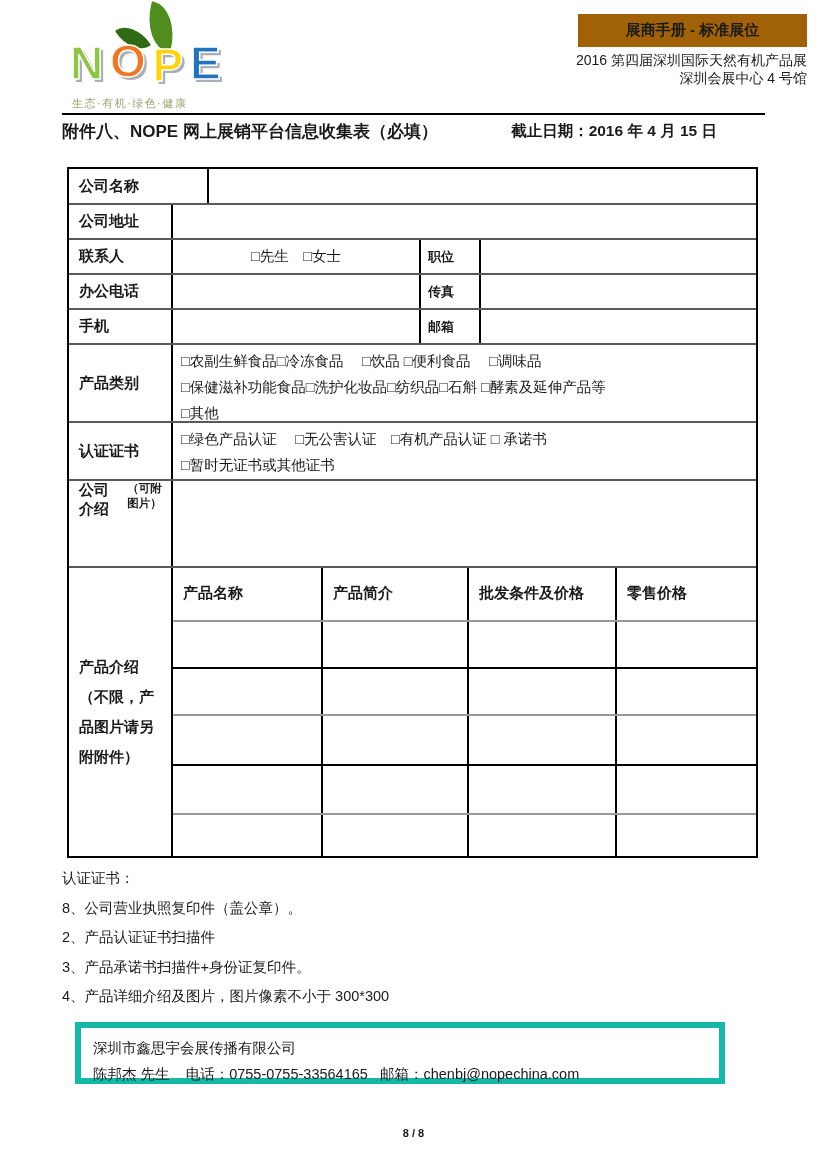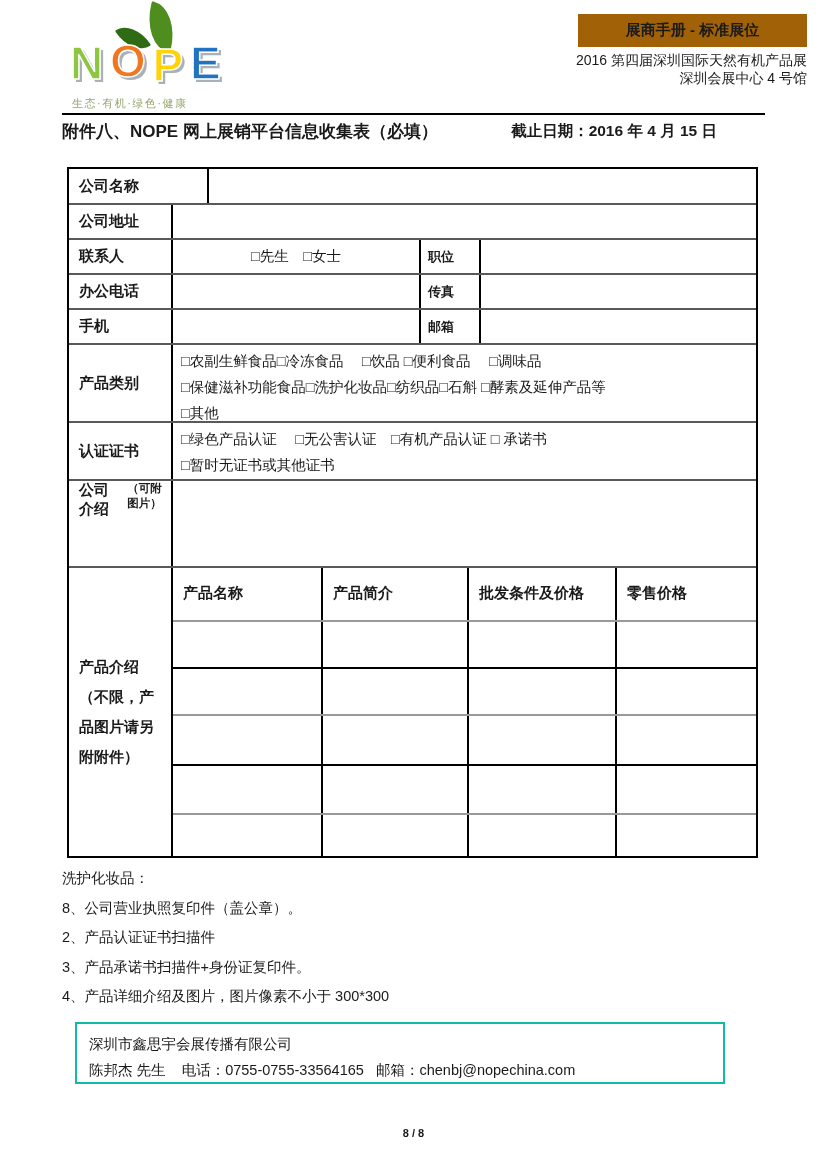--- a/index.html
+++ b/index.html
@@ -73,21 +73,21 @@
   .pr3{height:50px; border-top:2px solid #999;}
   .pr4{height:50px; border-top:2px solid #000;}
   .pr5{height:43px; border-top:2px solid #999;}
 
   
   .notes { position:absolute; left:62px; top:864px; font-size:14.5px; line-height:29.5px; }
 
   
   .contact-box {
     position:absolute; left:75px; top:1022px; width:650px; height:62px;
-    border:2px solid #14b8a6; padding:7px 12px; font-size:14.5px; line-height:26px;
+    border:6px solid #14b8a6; padding:7px 12px; font-size:14.5px; line-height:26px;
   }
 
   
   .page-footer { position:absolute; left:0; top:1127px; width:100%; text-align:center; font-weight:bold; font-size:11px; }
 </style>
 </head>
 <body>
 
 <div class="sheet">
 
@@ -212,21 +212,21 @@
           <div class="pcell c2"></div>
           <div class="pcell c3"></div>
           <div class="pcell c4"></div>
         </div>
       </div>
     </div>
 
   </div>
 
   <div class="notes">
-    <div>洗护化妆品：</div>
+    <div>认证证书：</div>
     <div>8、公司营业执照复印件（盖公章）。</div>
     <div>2、产品认证证书扫描件</div>
     <div>3、产品承诺书扫描件+身份证复印件。</div>
     <div>4、产品详细介绍及图片，图片像素不小于 300*300</div>
   </div>
 
   <div class="contact-box">
     <div>深圳市鑫思宇会展传播有限公司</div>
     <div>
       <span>陈邦杰 先生</span>

